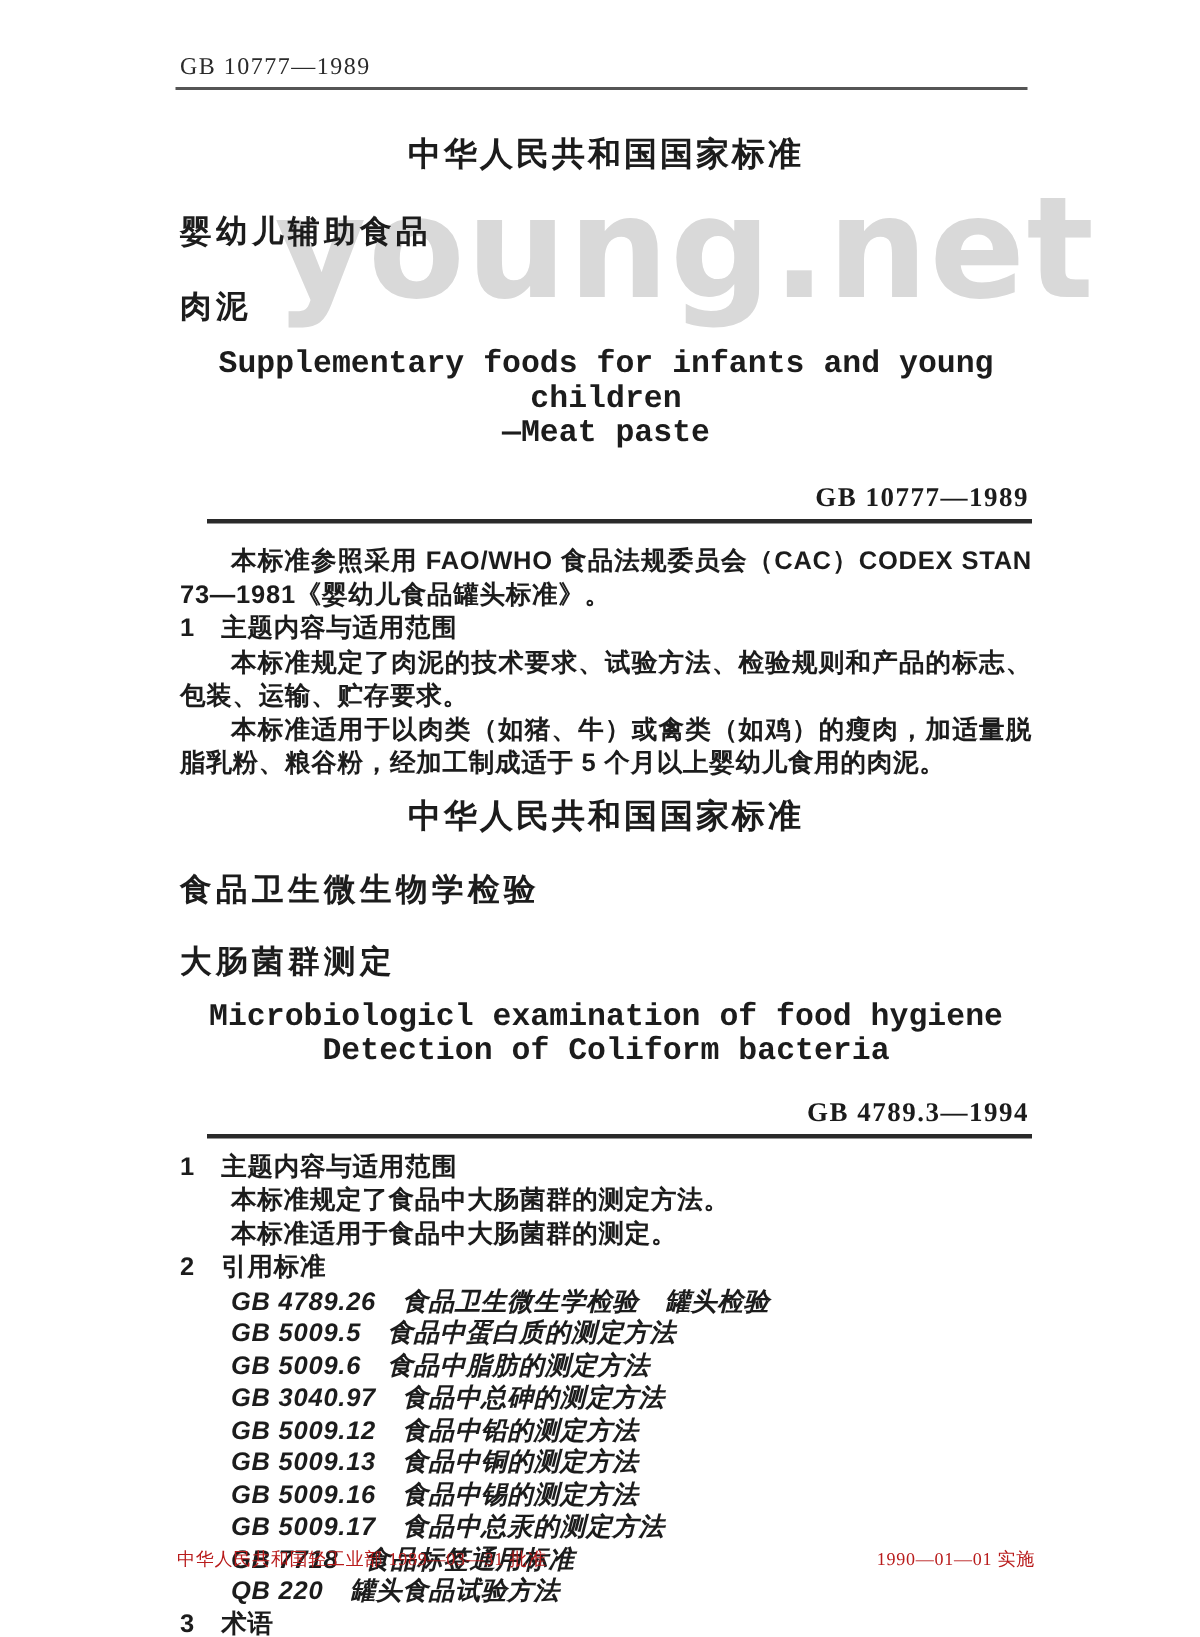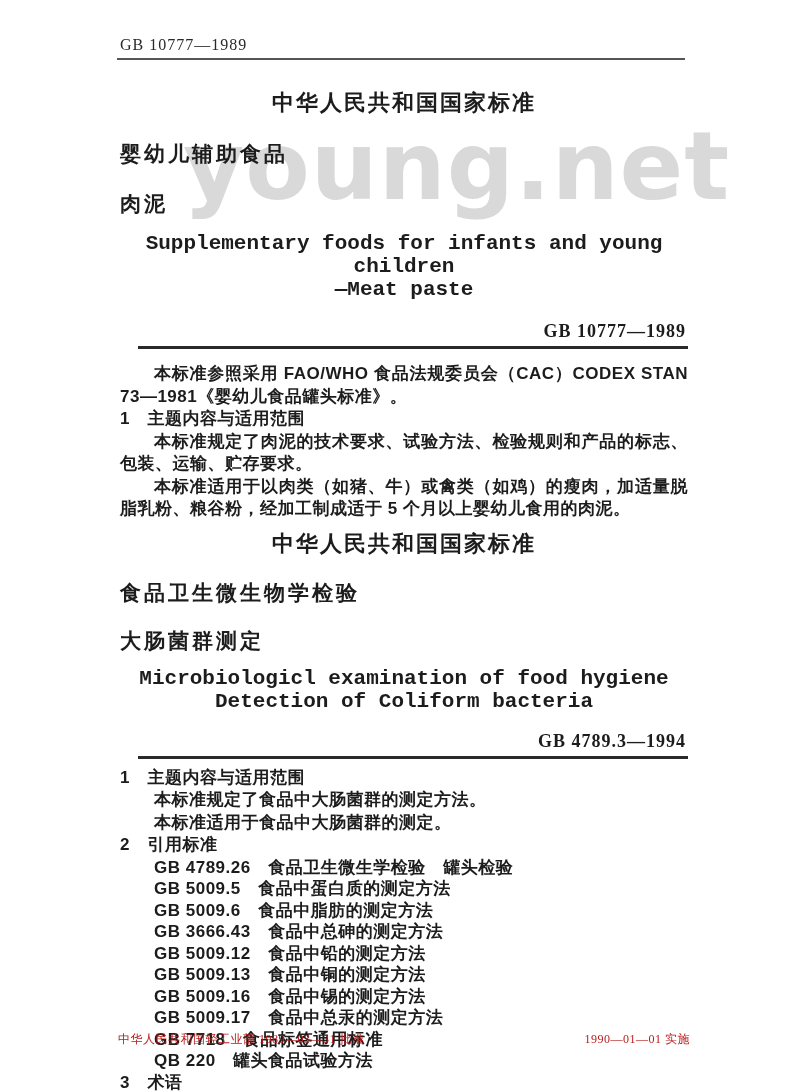--- a/index.html
+++ b/index.html
@@ -80,20 +80,21 @@
     font-size:17px;font-weight:700;
     line-height:22.5px;
     margin:0;padding:0;
     letter-spacing:0.5px;
   }
   .ref-line{
     font-size:17px;font-weight:600;
     line-height:21.5px;
     margin:0;padding:0 0 0 2em;
     letter-spacing:0.5px;
+    font-style:italic;
   }.mt8{margin-top:8px}.mt10{margin-top:10px}
   .mt12{margin-top:12px}.mt14{margin-top:14px}.mt18{margin-top:18px}
   .mt20{margin-top:20px}.mt22{margin-top:22px}
   
   .doc-footer{
     position:absolute;left:118px;top:1031px;width:572px;z-index:1;
     display:flex;justify-content:space-between;align-items:baseline;
     font-family:"Liberation Serif","DejaVu Serif",serif;
     font-size:12px;color:#b91c1c;letter-spacing:0.5px;
   }
@@ -133,21 +134,21 @@
 
     <div class="sec-heading mt8">1　主题内容与适用范围</div>
     <p class="body-para">本标准规定了食品中大肠菌群的测定方法。</p>
     <p class="body-para">本标准适用于食品中大肠菌群的测定。</p>
     <div class="sec-heading">2　引用标准</div>
 
     <div>
       <div class="ref-line">GB 4789.26　食品卫生微生学检验　罐头检验</div>
       <div class="ref-line">GB 5009.5　食品中蛋白质的测定方法</div>
       <div class="ref-line">GB 5009.6　食品中脂肪的测定方法</div>
-      <div class="ref-line">GB 3666.43　食品中总砷的测定方法</div>
+      <div class="ref-line">GB 3040.97　食品中总砷的测定方法</div>
       <div class="ref-line">GB 5009.12　食品中铅的测定方法</div>
       <div class="ref-line">GB 5009.13　食品中铜的测定方法</div>
       <div class="ref-line">GB 5009.16　食品中锡的测定方法</div>
       <div class="ref-line">GB 5009.17　食品中总汞的测定方法</div>
       <div class="ref-line">GB 7718　食品标签通用标准</div>
       <div class="ref-line">QB 220　罐头食品试验方法</div>
     </div>
 
     <div class="sec-heading">3　术语</div>
   </div>

